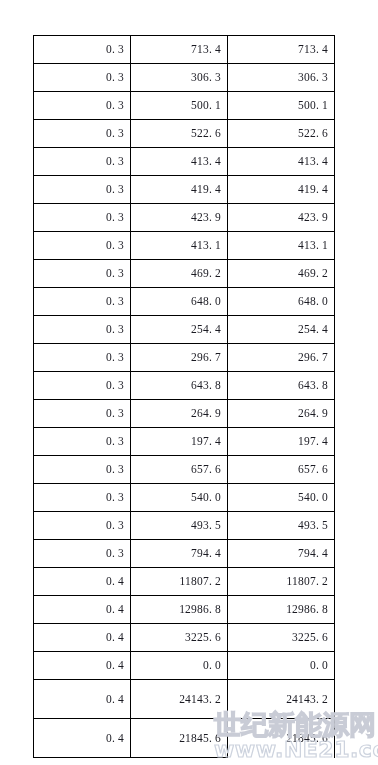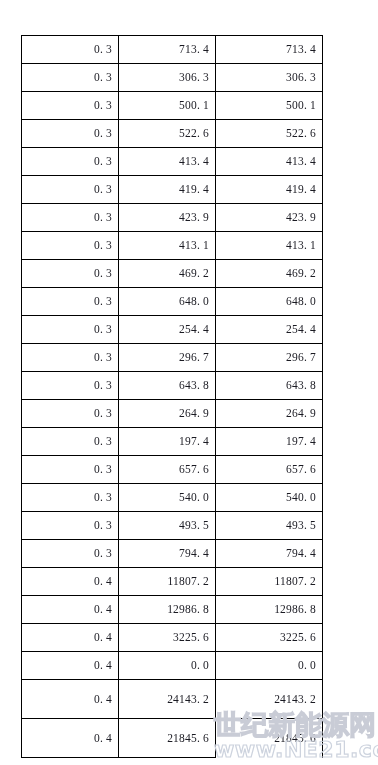--- a/index.html
+++ b/index.html
@@ -19,21 +19,21 @@
     position: absolute;
     left: 0;
     top: 0;
     width: 378px;
     height: 765px;
   }
 
   
   #data-table-wrap {
     position: absolute;
-    left: 8px;
+    left: 20px;
     top: 35px;
     width: 301px;
     padding-left: 13px;
   }
   table.data-table {
     border-collapse: collapse;
     table-layout: fixed;
     width: 301px;
   }
   table.data-table col.c0 { width: 97px; }

